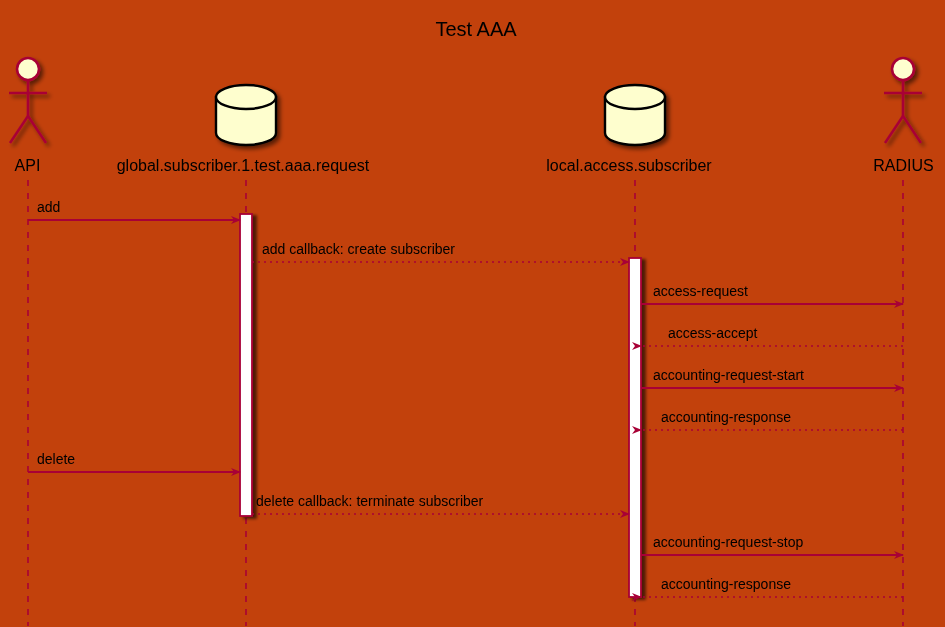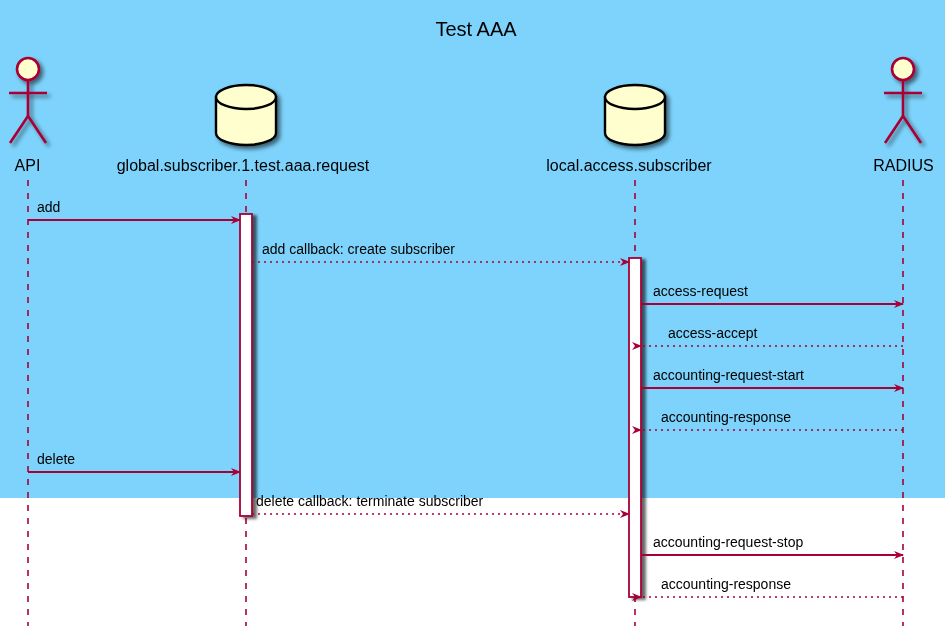--- a/index.html
+++ b/index.html
@@ -9,22 +9,22 @@
   }
   body {
     width: 945px;
     height: 627px;
     overflow: hidden;
     font-family: "Liberation Sans", sans-serif;
   }
   #diagram-root {
     position: relative;
     width: 945px;
-    height: 498px;
-    background: #7dd3fc;
+    height: 627px;
+    background: #c2410c;
   }
   svg.seq {
     display: block;
     width: 945px;
     height: 627px;
   }
   text {
     font-family: "Liberation Sans", sans-serif;
     fill: #000000;
   }

